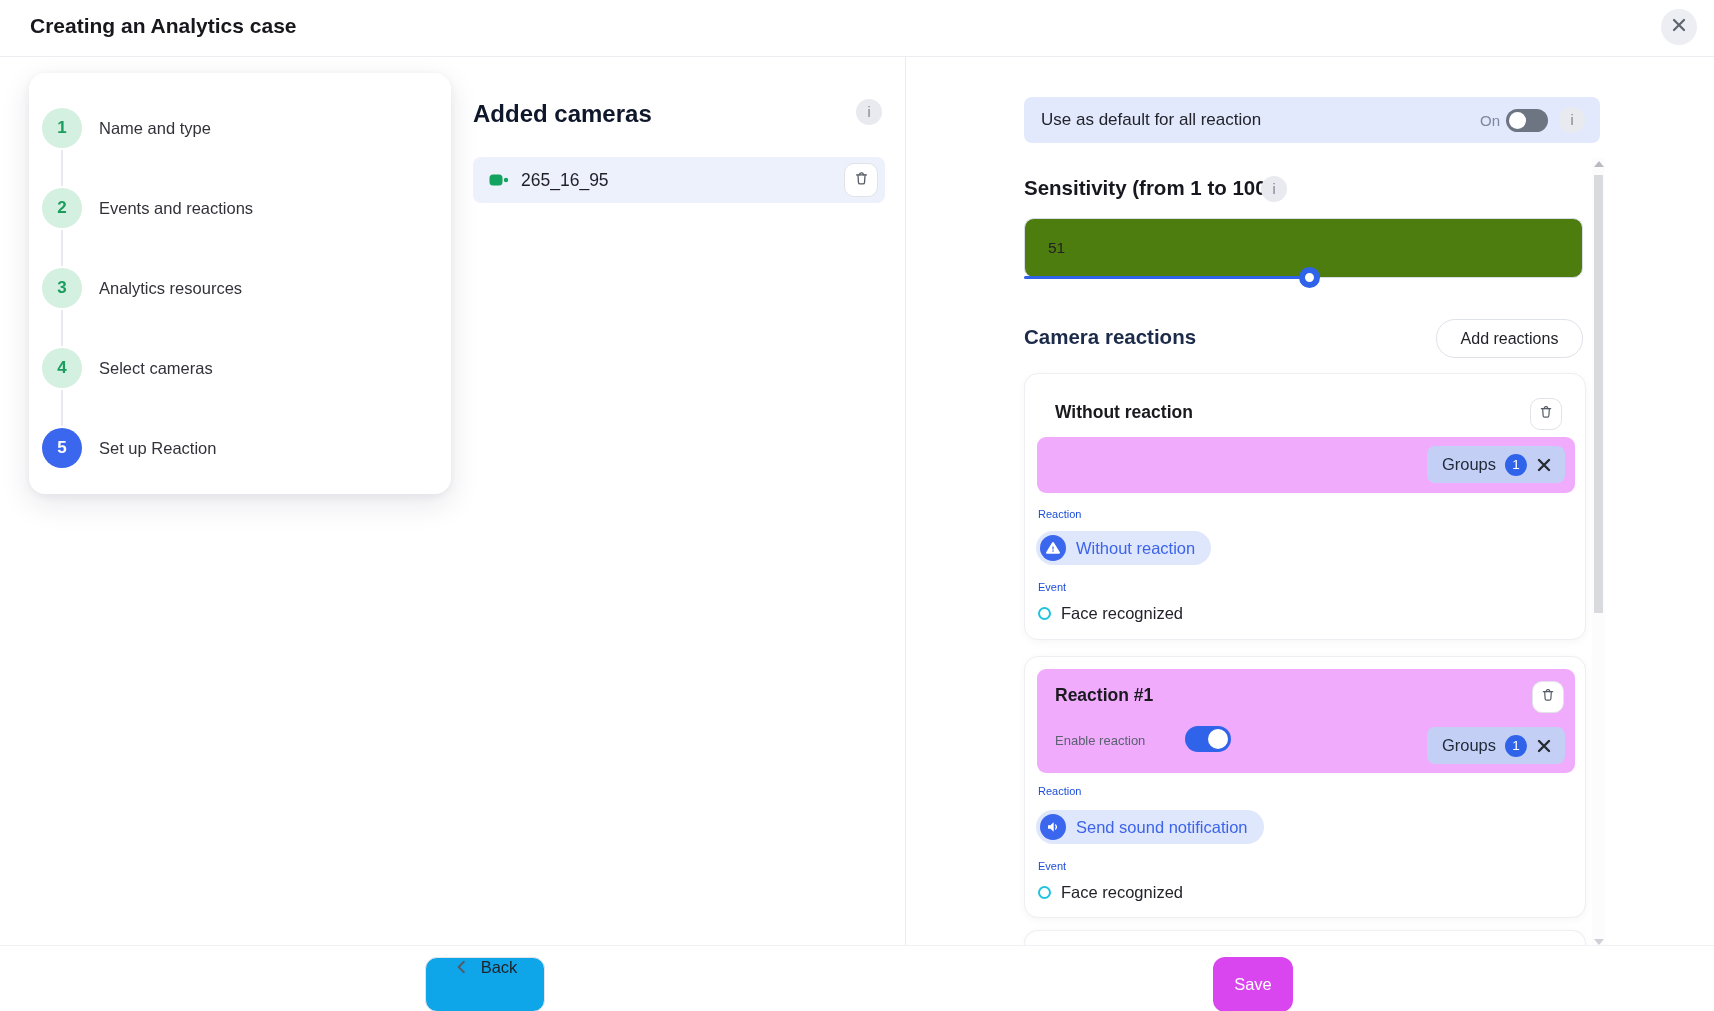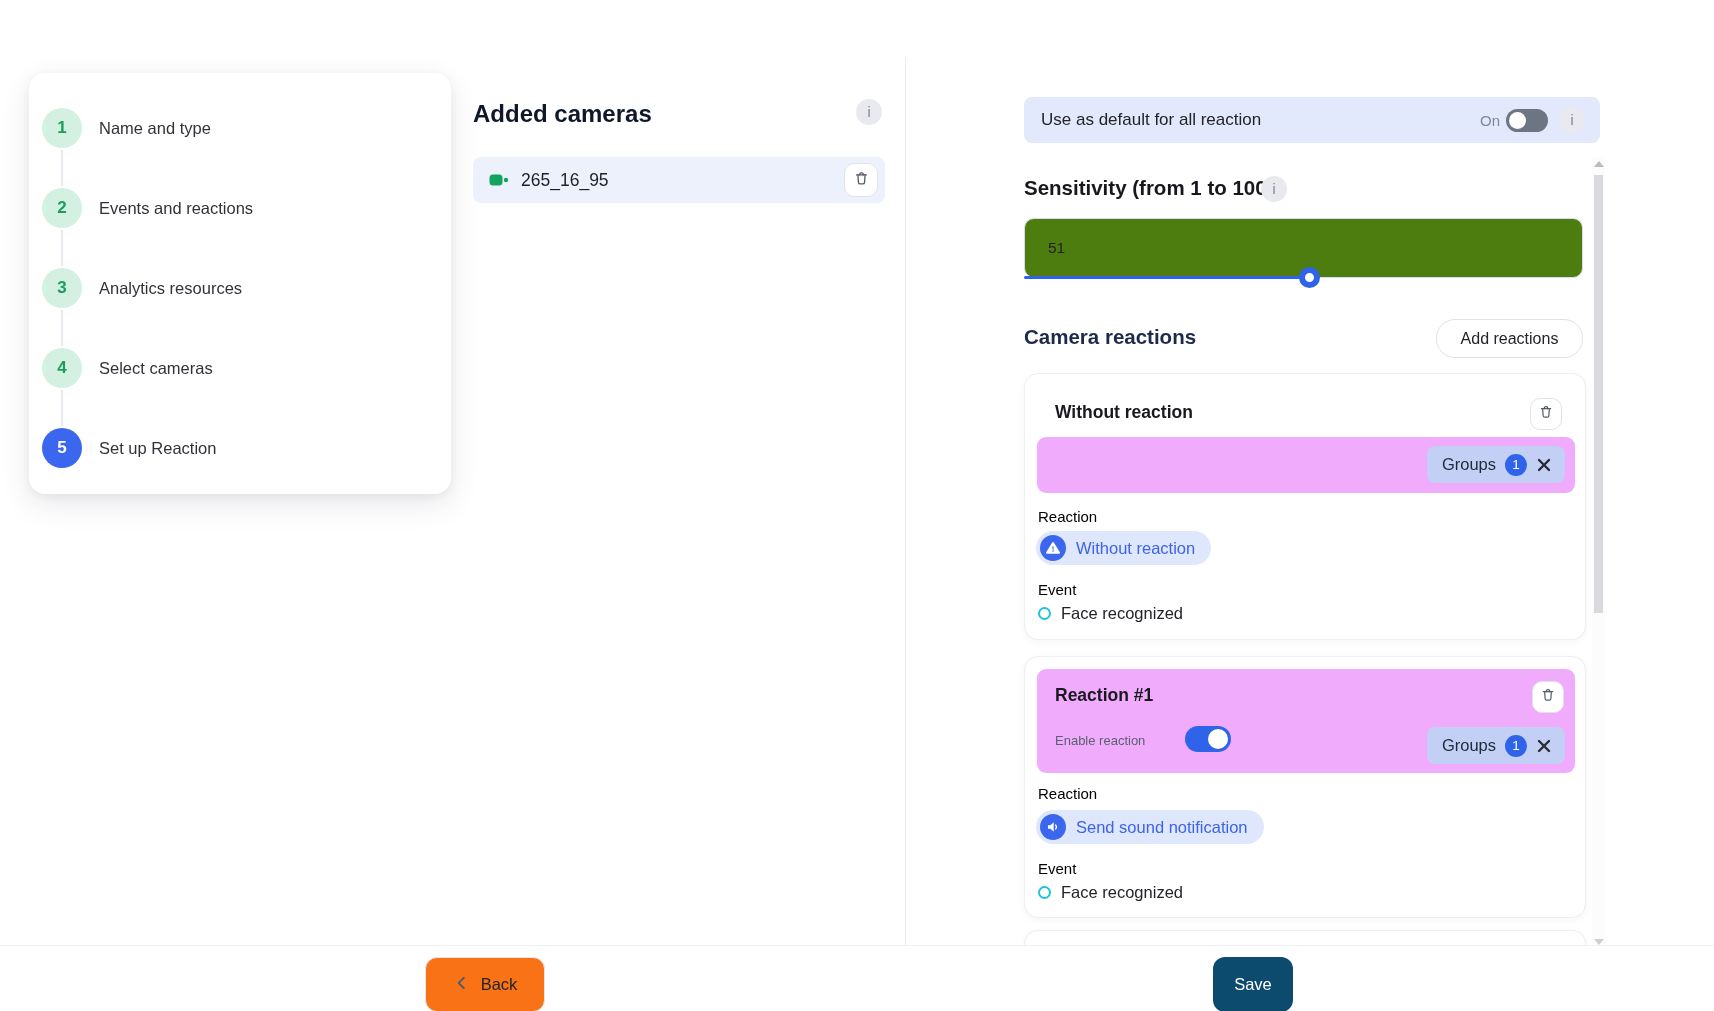--- a/index.html
+++ b/index.html
@@ -72,21 +72,21 @@
   .rcard-3 { top:930px; height:15px; border-radius:14px 14px 0 0; border-bottom:none; }
   .rcard-title { font-size:17.5px; font-weight:bold; color:#19191f; }
   .rcard .icon-btn { position:absolute; }
   .gray-band { position:absolute; background:#f0abfc; border-radius:9px; }
   .chip { position:absolute; height:37px; background:#c4cff6; border-radius:8px; display:flex;
           align-items:center; gap:9px; padding:0 13px 0 15px; }
   .chip-label { font-size:16.5px; color:#1f2937; }
   .chip-badge { width:22px; height:22px; border-radius:50%; background:#2f63ea; color:#fff; font-size:13.5px;
                 display:flex; align-items:center; justify-content:center; }
   .chip-close { display:flex; align-items:center; cursor:pointer; }
-  .field-label { position:absolute; font-size:15px; color:#000000; }
+  .field-label { position:absolute; font-size:11px; color:#1d4ed8; }
   .pill { position:absolute; height:34px; border-radius:17px; background:#dfe7fc; display:inline-flex;
           align-items:center; gap:10px; padding:0 16px 0 4px; }
   .pill-icon { width:26px; height:26px; border-radius:50%; background:#3b66ee;
                display:flex; align-items:center; justify-content:center; }
   .pill-text { font-size:16.5px; color:#3c63e9; }
   .event-row { position:absolute; display:flex; align-items:center; gap:10px; }
   .event-ring { width:13px; height:13px; border-radius:50%; border:2.5px solid #1ec3e0; background:#fff; }
   .event-text { font-size:16.5px; color:#23232b; }
   .enable-label { position:absolute; font-size:13px; color:#5a6170; }
   .toggle-on { position:absolute; width:46px; height:26px; border-radius:13px; background:#2f63ea; cursor:pointer; }
@@ -94,32 +94,42 @@
   
   .scrollbar { position:absolute; left:1592px; top:158px; width:13px; height:790px; background:#fcfcfd; }
   .scroll-up { position:absolute; left:2px; top:3px; width:0; height:0;
                border-left:5px solid transparent; border-right:5px solid transparent; border-bottom:6px solid #b9bac2; cursor:pointer; }
   .scroll-thumb { position:absolute; left:2px; top:17px; width:9px; height:438px; background:#d9dade; cursor:pointer; }
   .scroll-down { position:absolute; left:2px; bottom:3px; width:0; height:0;
                  border-left:5px solid transparent; border-right:5px solid transparent; border-top:6px solid #cfd0d6; cursor:pointer; }
   
   .footer { position:absolute; left:0; top:945px; width:1714px; height:66px; background:#fff;
             border-top:1px solid #f0f1f4; z-index:4; }
-  .back-btn { position:absolute; left:425px; top:11px; width:120px; height:55px; background:#f97316;
-              border:1px solid #e3e4ea; border-radius:12px; display:flex; align-items:center; justify-content:center;
+  .back-btn { position:absolute; left:425px; top:11px; width:120px; height:55px; background:#0ea5e9;
+              border:1px solid #e3e4ea; border-radius:12px; display:flex; align-items:flex-start; justify-content:center;
               gap:10px; font-size:16.5px; color:#23232b; cursor:pointer; font-family:"Liberation Sans", sans-serif; }
-  .save-btn { position:absolute; left:1213px; top:11px; width:80px; height:55px; background:#0c4a6e; border:none;
+  .save-btn { position:absolute; left:1213px; top:11px; width:80px; height:55px; background:#d946ef; border:none;
               border-radius:12px; display:flex; align-items:center; justify-content:center;
               font-size:16.5px; color:#fff; cursor:pointer; font-family:"Liberation Sans", sans-serif; }
 </style>
 </head>
 <body>
 
 <div class="screen">
 
+  <div class="header">
+    <div class="header-title">Creating an Analytics case</div>
+    <div class="close-btn">
+      <span>
+        <svg width="16" height="16" viewBox="0 0 16 16">
+            <path d="M3 3 L13 13 M13 3 L3 13" stroke="#5d6470" stroke-width="2.2" stroke-linecap="round"></path>
+          </svg>
+      </span>
+    </div>
+  </div>
 
   <div class="stepper-card">
     <div class="step-connector" style="top:77px; height:36px;"></div>
     <div class="step-connector" style="top:157px; height:36px;"></div>
     <div class="step-connector" style="top:237px; height:36px;"></div>
     <div class="step-connector" style="top:317px; height:36px;"></div>
 
     <div class="step-row" style="top:35px;">
       <div class="step-circle">1</div>
       <div class="step-label">Name and type</div>

